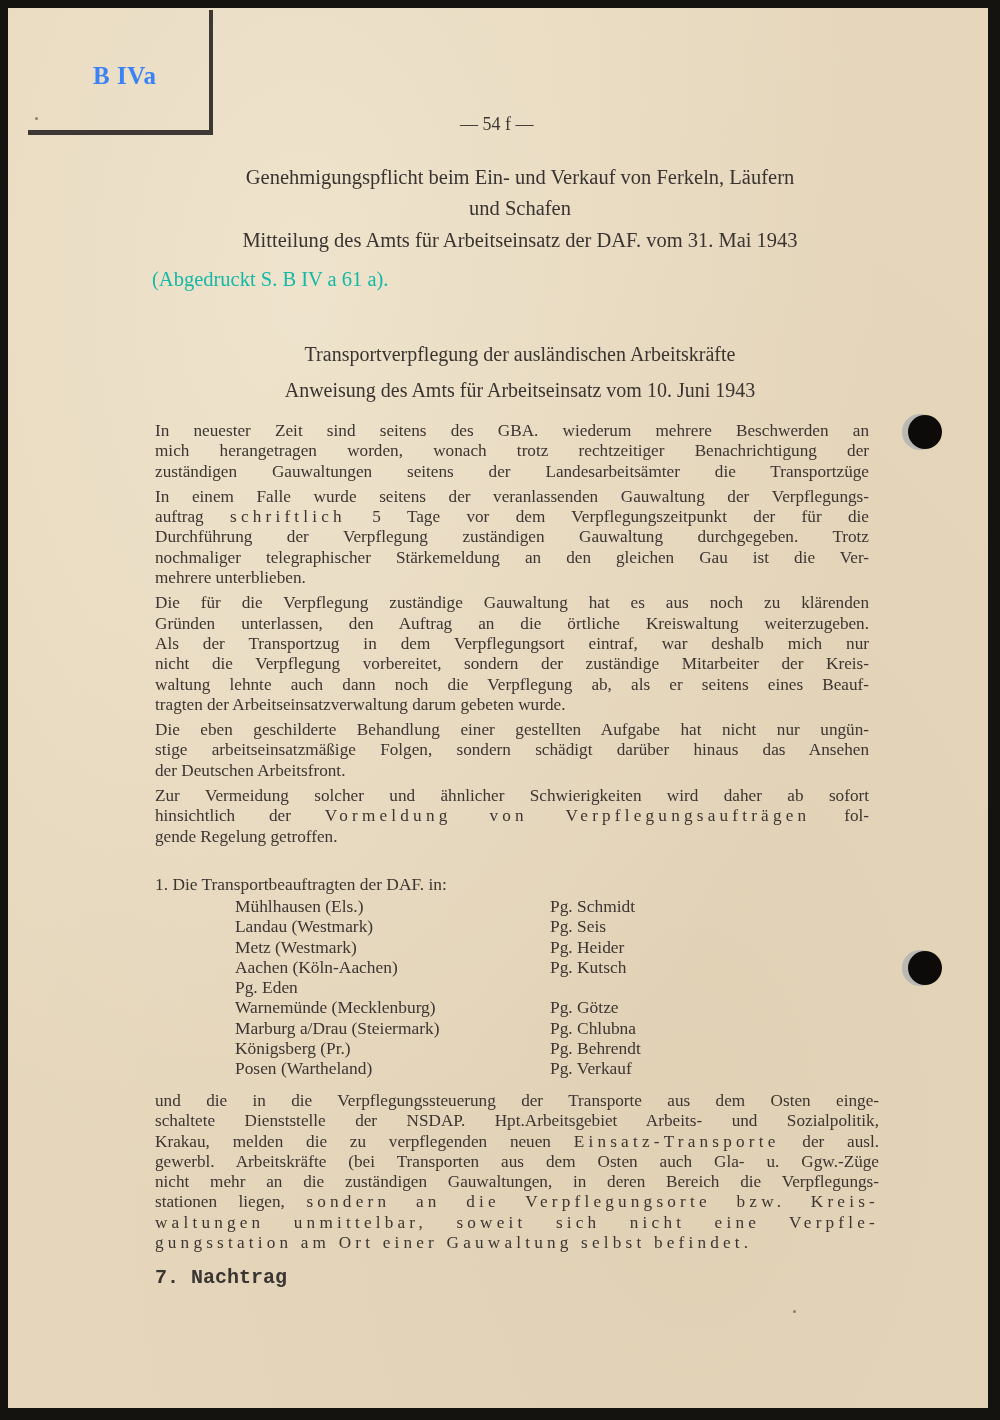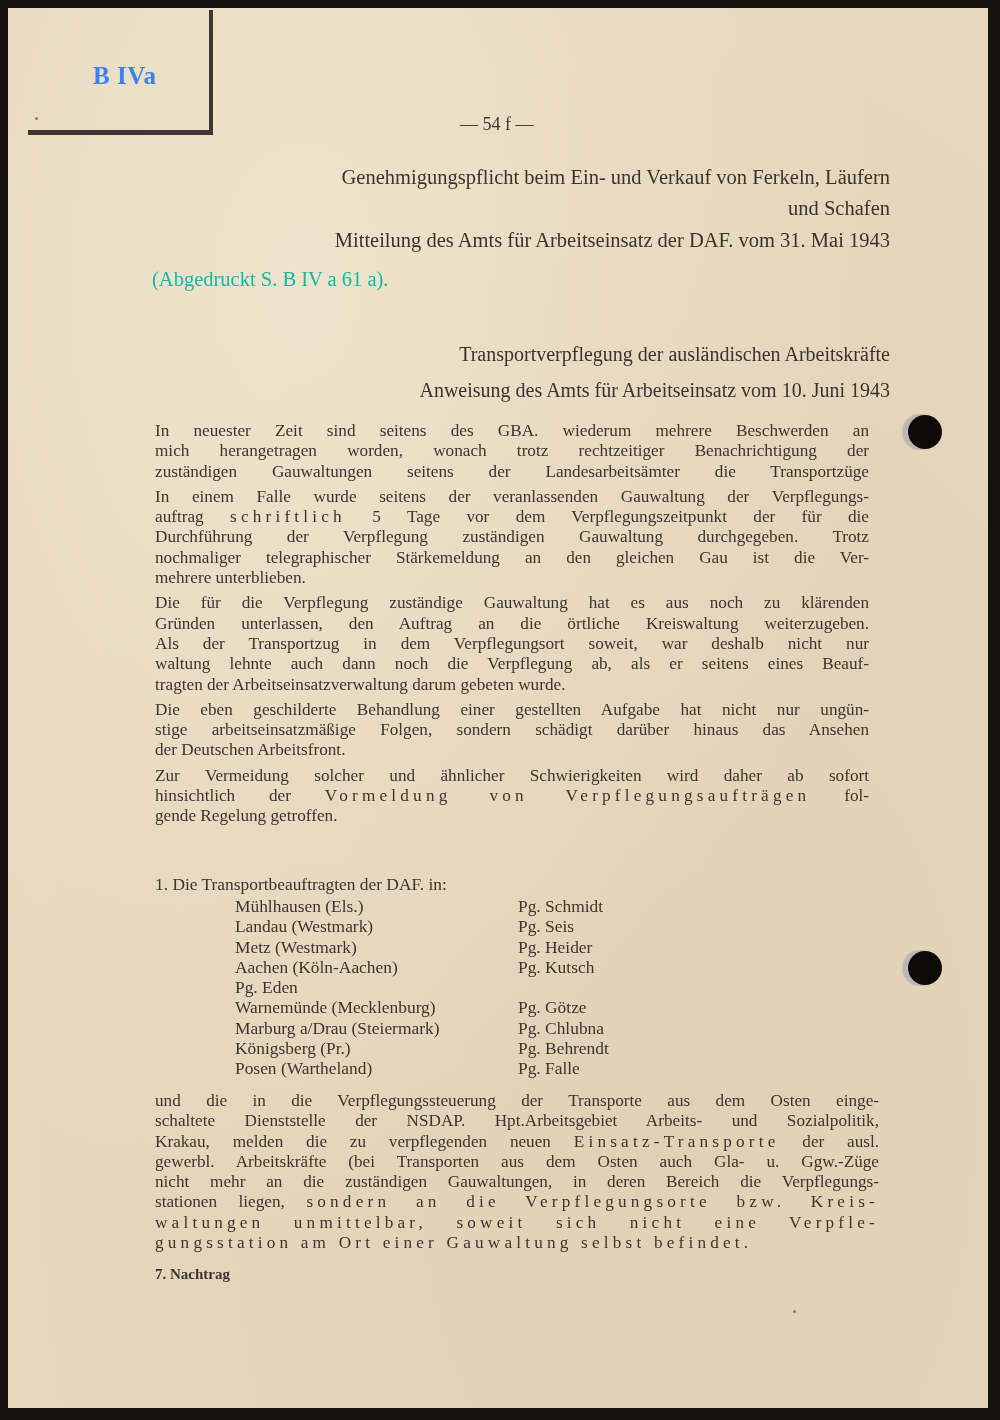--- a/index.html
+++ b/index.html
@@ -17,41 +17,41 @@
       radial-gradient(ellipse at 30% 20%, rgba(255,250,235,0.35), rgba(0,0,0,0) 60%),
       radial-gradient(ellipse at 70% 80%, rgba(200,180,150,0.18), rgba(0,0,0,0) 70%);
   }
   .tab-rule-v { position: absolute; left: 209px; top: 10px; width: 4px; height: 120px; background: #3d3834; }
   .tab-rule-h { position: absolute; left: 28px; top: 130px; width: 185px; height: 5px; background: #3d3834; }
   .section-code {
     position: absolute; left: 93px; top: 62px; font-size: 25px; font-weight: bold;
     letter-spacing: 0.5px; color: #3b82f6;
   }
   .page-num { position: absolute; left: 460px; top: 114px; font-size: 18px; color: #3d3834; }
-  .center-title { position: absolute; left: 150px; width: 740px; text-align: right; font-size: 20.5px; color: #3a3430; }
+  .center-title { position: absolute; left: 150px; width: 740px; text-align: center; font-size: 20.5px; color: #3a3430; }
   .t1 { top: 162px; line-height: 31px; }
   .t2 { top: 229px; }
   .ref { position: absolute; left: 152px; top: 268px; font-size: 20.5px; color: #14b8a6; }
   .t3 { top: 343px; font-size: 20px; }
   .t4 { top: 379px; font-size: 20px; }
   .body-text {
     position: absolute; left: 155px; width: 724px; font-size: 17.2px; line-height: 20.3px;
     color: #3c3531; text-align: justify;
   }
   .para { margin: 0 10px 5px 0; }
   .line { display: block; text-align: justify; text-align-last: justify; white-space: nowrap; }
   .line.last { text-align-last: left; }
   .sp { letter-spacing: 4.2px; }
   .list-table { position: absolute; left: 235px; top: 896px; font-size: 17.4px; line-height: 20.3px; color: #3c3531; }
-  .list-row { display: flex; }
+  .list-row { display: flex; gap: 32px; }
   .list-place { width: 283px; }
   .list-heading { position: absolute; left: 155px; top: 874px; font-size: 17.4px; color: #3c3531; }
   .nachtrag {
     position: absolute; left: 155px; top: 1266px;
-    font-family: Liberation Serif, serif; font-weight: bold; font-size: 15px; color: #3b3532;
+    font-family: Liberation Mono, monospace; font-weight: bold; font-size: 20px; color: #3b3532;
   }
   .hole { position: absolute; width: 34px; height: 34px; border-radius: 50%; background: #0d0b0a; box-shadow: -5px 0 0 1px #b9b8b2; }
   .hole1 { left: 908px; top: 415px; }
   .hole2 { left: 908px; top: 951px; }
   .speck { position: absolute; width: 3px; height: 3px; border-radius: 50%; background: #8b7e6b; }
 </style>
 </head>
 <body>
 
 <div class="paper"></div>
@@ -80,21 +80,22 @@
     <div class="para">
       <span class="line"><span>In einem Falle wurde seitens der veranlassenden Gauwaltung der Verpflegungs-</span></span>
       <span class="line"><span>auftrag </span><span class="sp">schriftlich</span><span> 5 Tage vor dem Verpflegungszeitpunkt der für die</span></span>
       <span class="line"><span>Durchführung der Verpflegung zuständigen Gauwaltung durchgegeben. Trotz</span></span>
       <span class="line"><span>nochmaliger telegraphischer Stärkemeldung an den gleichen Gau ist die Ver-</span></span>
       <span class="line last"><span>mehrere unterblieben.</span></span>
     </div>
     <div class="para">
       <span class="line"><span>Die für die Verpflegung zuständige Gauwaltung hat es aus noch zu klärenden</span></span>
       <span class="line"><span>Gründen unterlassen, den Auftrag an die örtliche Kreiswaltung weiterzugeben.</span></span>
-      <span class="line"><span>Als der Transportzug in dem Verpflegungsort soweit, war deshalb nicht nur</span></span>
+      <span class="line"><span>Als der Transportzug in dem Verpflegungsort eintraf, war deshalb mich nur</span></span>
+      <span class="line"><span>nicht die Verpflegung vorbereitet, sondern der zuständige Mitarbeiter der Kreis-</span></span>
       <span class="line"><span>waltung lehnte auch dann noch die Verpflegung ab, als er seitens eines Beauf-</span></span>
       <span class="line last"><span>tragten der Arbeitseinsatzverwaltung darum gebeten wurde.</span></span>
     </div>
     <div class="para">
       <span class="line"><span>Die eben geschilderte Behandlung einer gestellten Aufgabe hat nicht nur ungün-</span></span>
       <span class="line"><span>stige arbeitseinsatzmäßige Folgen, sondern schädigt darüber hinaus das Ansehen</span></span>
       <span class="line last"><span>der Deutschen Arbeitsfront.</span></span>
     </div>
     <div class="para">
       <span class="line"><span>Zur Vermeidung solcher und ähnlicher Schwierigkeiten wird daher ab sofort</span></span>
@@ -131,21 +132,21 @@
     <div class="list-row">
       <span class="list-place">Marburg a/Drau (Steiermark)</span>
       <span>Pg. Chlubna</span>
     </div>
     <div class="list-row">
       <span class="list-place">Königsberg (Pr.)</span>
       <span>Pg. Behrendt</span>
     </div>
     <div class="list-row">
       <span class="list-place">Posen (Wartheland)</span>
-      <span>Pg. Falle</span>
+      <span>Pg. Verkauf</span>
     </div>
   </div>
 
 <div class="body-text" style="top:1091px;" id="closing">
     <span class="line"><span>und die in die Verpflegungssteuerung der Transporte aus dem Osten einge-</span></span>
     <span class="line"><span>schaltete Dienststelle der NSDAP. Hpt.Arbeitsgebiet Arbeits- und Sozialpolitik,</span></span>
     <span class="line"><span>Krakau, melden die zu verpflegenden neuen </span><span class="sp">Einsatz-Transporte</span><span> der ausl.</span></span>
     <span class="line"><span>gewerbl. Arbeitskräfte (bei Transporten aus dem Osten auch Gla- u. Ggw.-Züge</span></span>
     <span class="line"><span>nicht mehr an die zuständigen Gauwaltungen, in deren Bereich die Verpflegungs-</span></span>
     <span class="line"><span>stationen liegen, </span><span class="sp">sondern an die Verpflegungsorte bzw. Kreis-</span></span>

